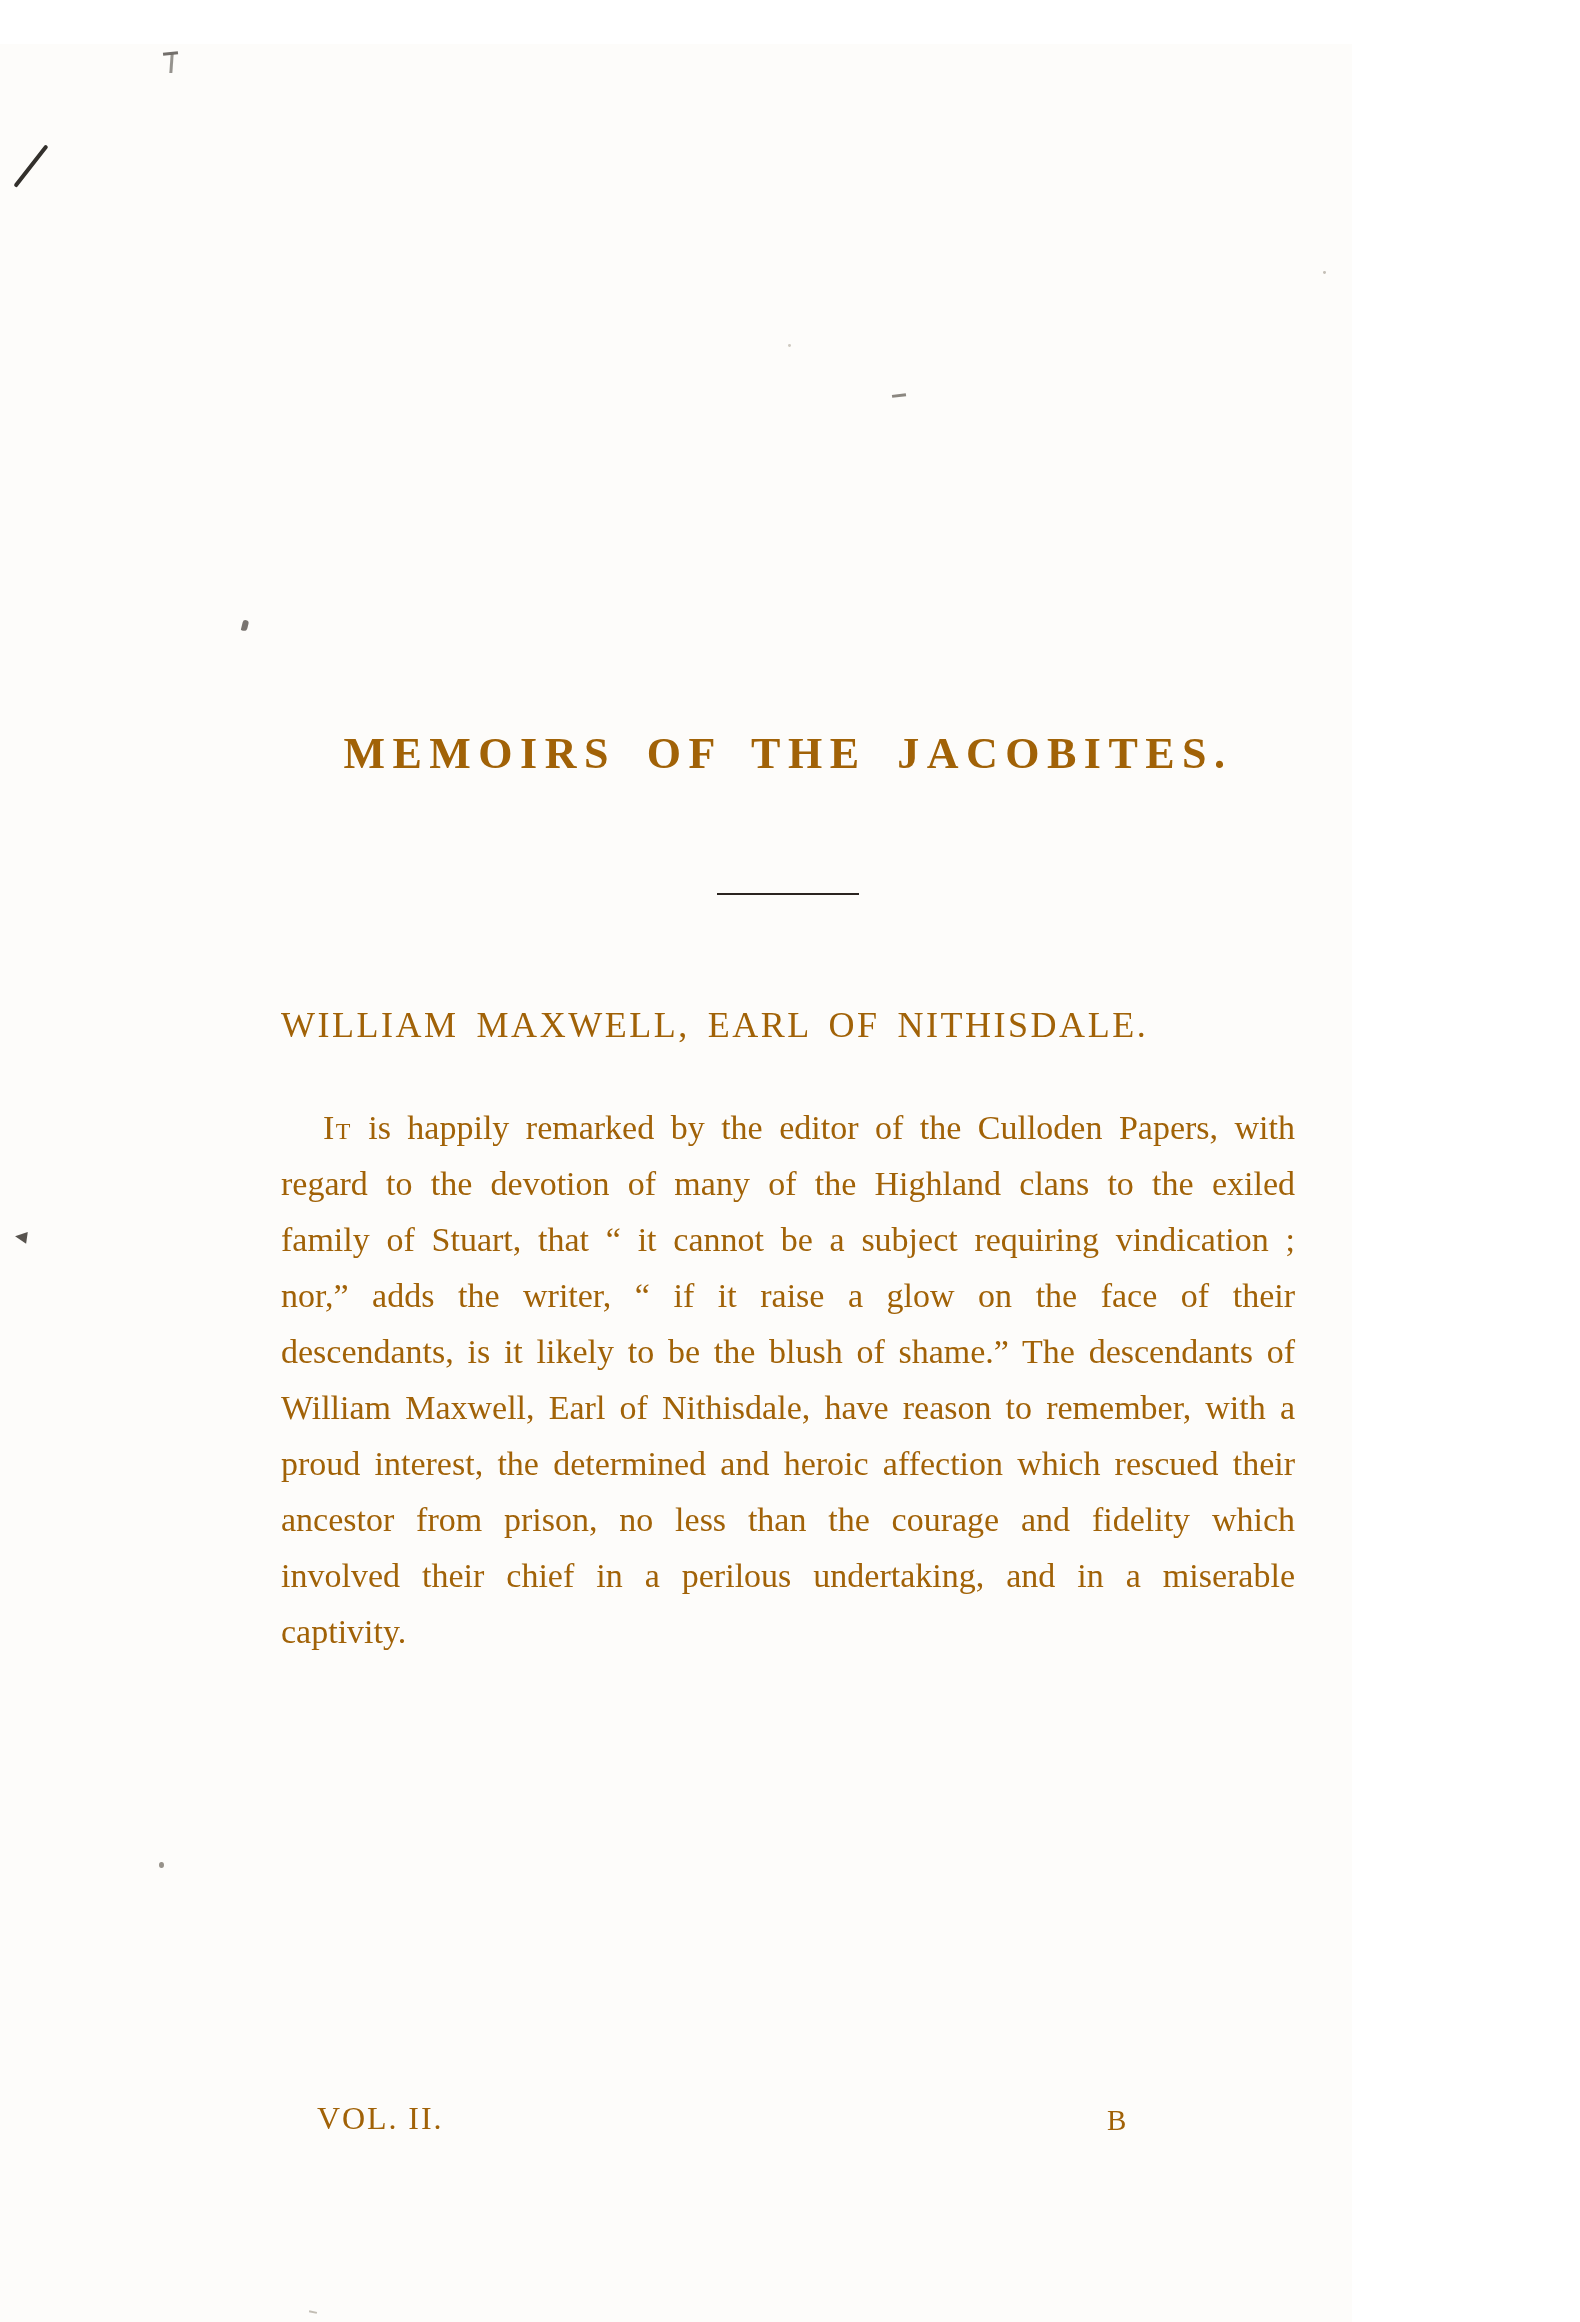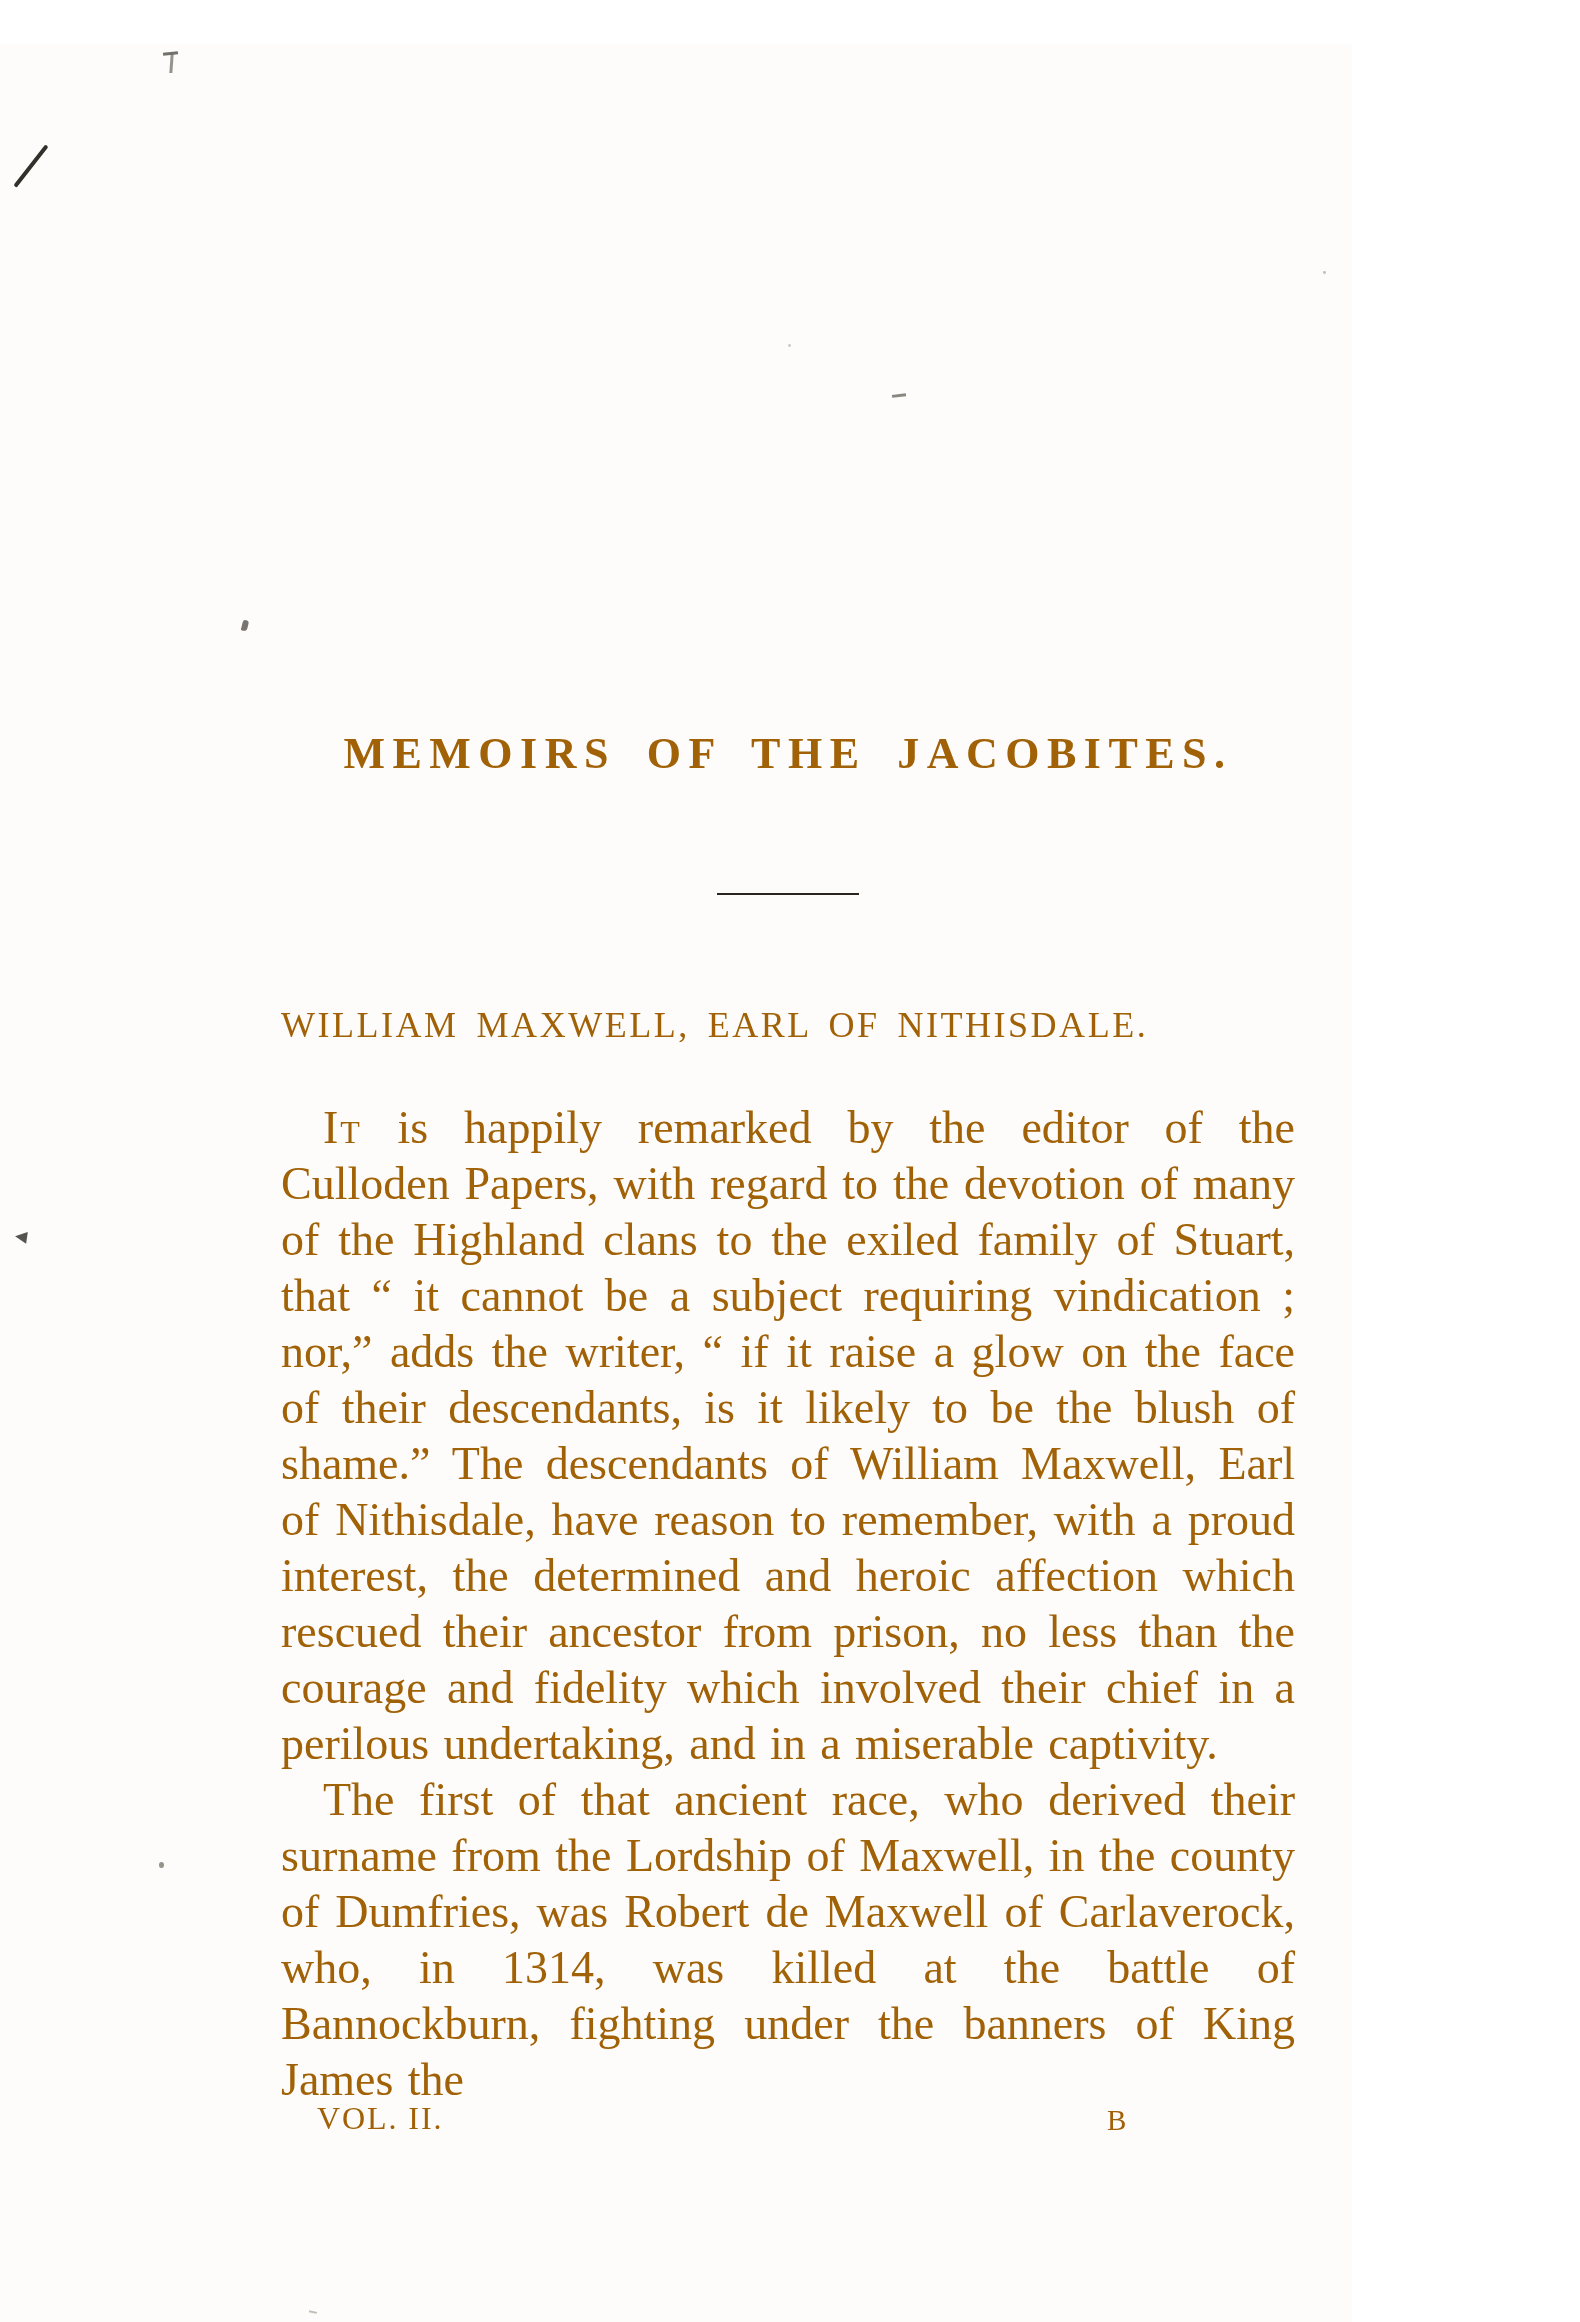--- a/index.html
+++ b/index.html
@@ -48,21 +48,21 @@
     font-weight: normal;
     letter-spacing: 0.07em;
     word-spacing: 0.18em;
     line-height: 1.1;
   }
   .body-text {
     margin-top: 54px;
   }
   .body-text p {
     margin: 0;
-    font-size: 46px;
+    font-size: 34px;
     line-height: 56px;
     text-align: justify;
     text-indent: 42px;
     word-spacing: 2.9px;
   }
   .lead {
     font-variant: small-caps;
     letter-spacing: 0.04em;
   }
   .footer-vol {
@@ -114,21 +114,20 @@
   <div class="content">
 
     <h1 class="book-title">MEMOIRS OF THE JACOBITES.</h1>
 
     <div class="rule"></div>
 
     <h2 class="chapter-heading">WILLIAM MAXWELL, EARL OF NITHISDALE.</h2>
 
     <div class="body-text">
       <p><span class="lead">It</span> <span>is happily remarked by the editor of the Culloden Papers, with regard to the devotion of many of the Highland clans to the exiled family of Stuart, that “ it cannot be a subject requiring vindication ; nor,” adds the writer, “ if it raise a glow on the face of their descendants, is it likely to be the blush of shame.” The descendants of William Maxwell, Earl of Nithisdale, have reason to remember, with a proud interest, the determined and heroic affection which rescued their ancestor from prison, no less than the courage and fidelity which involved their chief in a perilous undertaking, and in a miserable captivity.</span></p>
-      <p>The first of that ancient race, who derived their surname from the Lordship of Maxwell, in the county of Dumfries, was Robert de Maxwell of Carlaverock, who, in 1314, was killed at the battle of Bannockburn, fighting under the banners of King James the</p>
     </div>
 
   </div>
 
   <div class="footer-vol">VOL. II.</div>
 
   <div class="footer-sig">B</div>
 
 </div>
 

